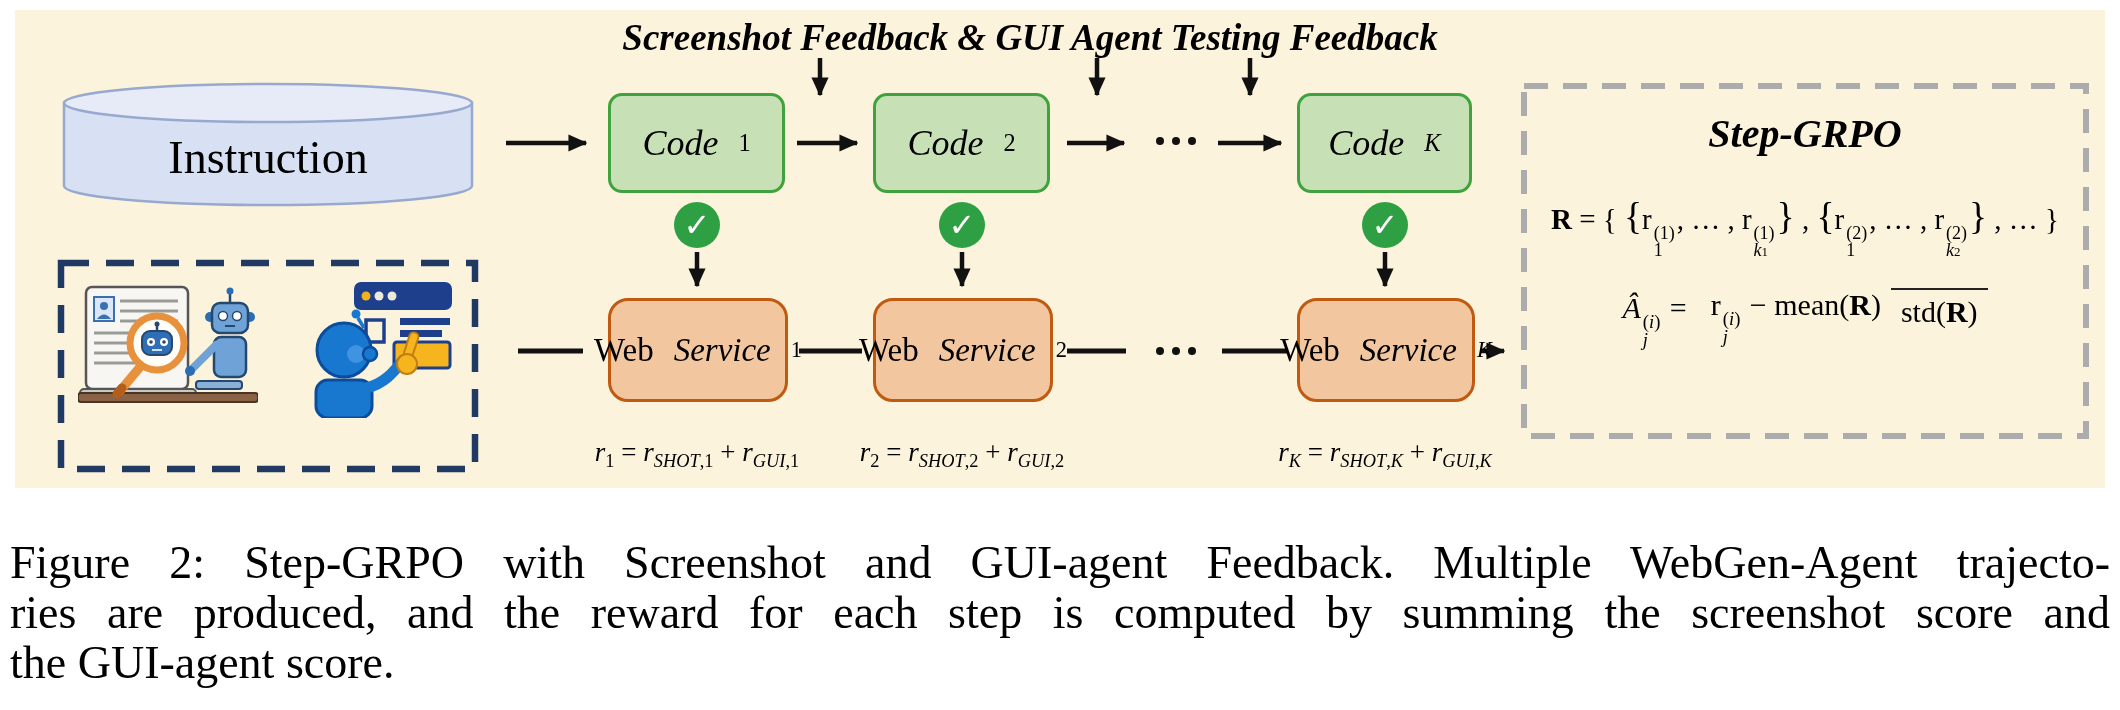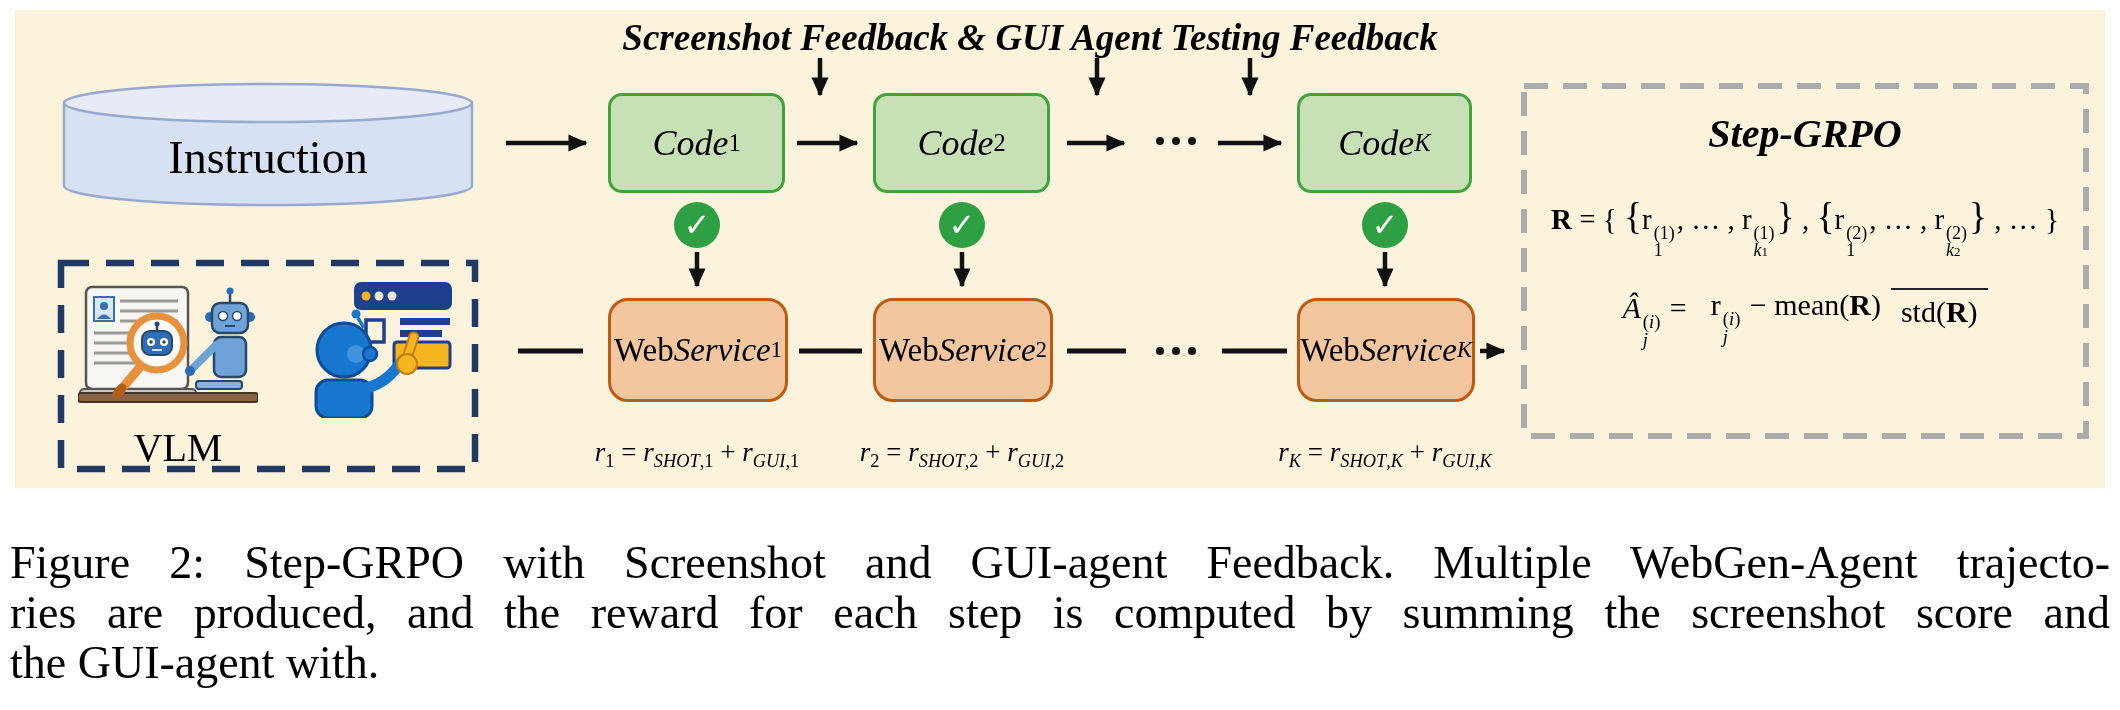--- a/index.html
+++ b/index.html
@@ -6,21 +6,21 @@
   body{width:2120px;height:710px;font-family:"Liberation Serif",serif;color:#000;}
   .stage{position:relative;width:2120px;height:710px;background:#fff;overflow:hidden;}
   .panel{position:absolute;left:15px;top:10px;width:2090px;height:478px;background:#FCF3DC;}
   .layer{position:absolute;left:0;top:0;}
 
   .fig-title{position:absolute;left:560px;top:16px;width:940px;text-align:center;
     font-style:italic;font-weight:bold;font-size:37px;}
 
   .cyl-label{position:absolute;left:62px;top:131px;width:412px;text-align:center;font-size:46px;}
 
-  .box{position:absolute;display:flex;align-items:center;justify-content:center;box-sizing:border-box;text-align:center;}
+  .box{position:absolute;display:flex;align-items:center;justify-content:center;box-sizing:border-box;text-align:center;gap:20px;}
   .code{background:#C8E0B6;border:3px solid #3FA23C;border-radius:14px;font-size:36px;top:93px;height:100px;}
   .code1{left:608px;width:177px;} .code2{left:873px;width:177px;} .codek{left:1297px;width:175px;}
   .web{background:#F2C69E;border:3.5px solid #C05A11;border-radius:20px;font-size:33px;line-height:1.22;top:298px;height:104px;}
   .web1{left:608px;width:180px;} .web2{left:873px;width:180px;} .webk{left:1297px;width:178px;}
 
   .check{position:absolute;width:46px;height:46px;border-radius:50%;background:#2EA043;color:#fff;
     display:flex;align-items:center;justify-content:center;font-family:"DejaVu Sans",sans-serif;
     font-size:32px;font-weight:700;top:202px;}
   .chk1{left:674px;} .chk2{left:939px;} .chk3{left:1362px;}
 
@@ -195,21 +195,20 @@
       <circle cx="64" cy="74" r="7" fill="#1878d0" stroke="#0b4d9b" stroke-width="2.5"></circle>
       <rect x="10" y="100" width="56" height="38" rx="12" fill="#1878d0" stroke="#0b4d9b" stroke-width="3"></rect>
       <path d="M60,108 C78,104 88,92 97,80" stroke="#1878d0" stroke-width="11" fill="none" stroke-linecap="round"></path>
     </g>
     <g>
       <rect x="101" y="52" width="9" height="26" rx="4" fill="#f6b51e" stroke="#c07f10" stroke-width="2" transform="rotate(18 105 64)"></rect>
       <circle cx="101" cy="84" r="10" fill="#f6b51e" stroke="#c07f10" stroke-width="2"></circle>
     </g>
   </svg>
 
-  <div class="vlm-label lab-vlm">VLM</div>
 
   <div class="grpo-title">Step-GRPO</div>
   <div class="setf"><b>R</b> = { <span class="br">{</span>r<span class="ss">
         <span class="u">(1)</span>
         <span class="d">1</span>
       </span>, … , r<span class="ss">
         <span class="u">(1)</span>
         <span class="d"><i>k</i><sub>1</sub></span>
       </span><span class="br">}</span> , <span class="br">{</span>r<span class="ss">
         <span class="u">(2)</span>
@@ -228,15 +227,15 @@
             <span class="u">(<i>i</i>)</span>
             <span class="d"><i>j</i></span>
           </span> − mean(<b>R</b>)</span>
       <span class="den">std(<b>R</b>)</span>
     </span>
   </div>
 
   <div class="caption">
     <div class="jline">Figure 2: Step-GRPO with Screenshot and GUI-agent Feedback. Multiple WebGen-Agent trajecto-</div>
     <div class="jline">ries are produced, and the reward for each step is computed by summing the screenshot score and</div>
-    <div>the GUI-agent with.</div>
+    <div>the GUI-agent score.</div>
   </div>
 </div>
 
 </body></html>

